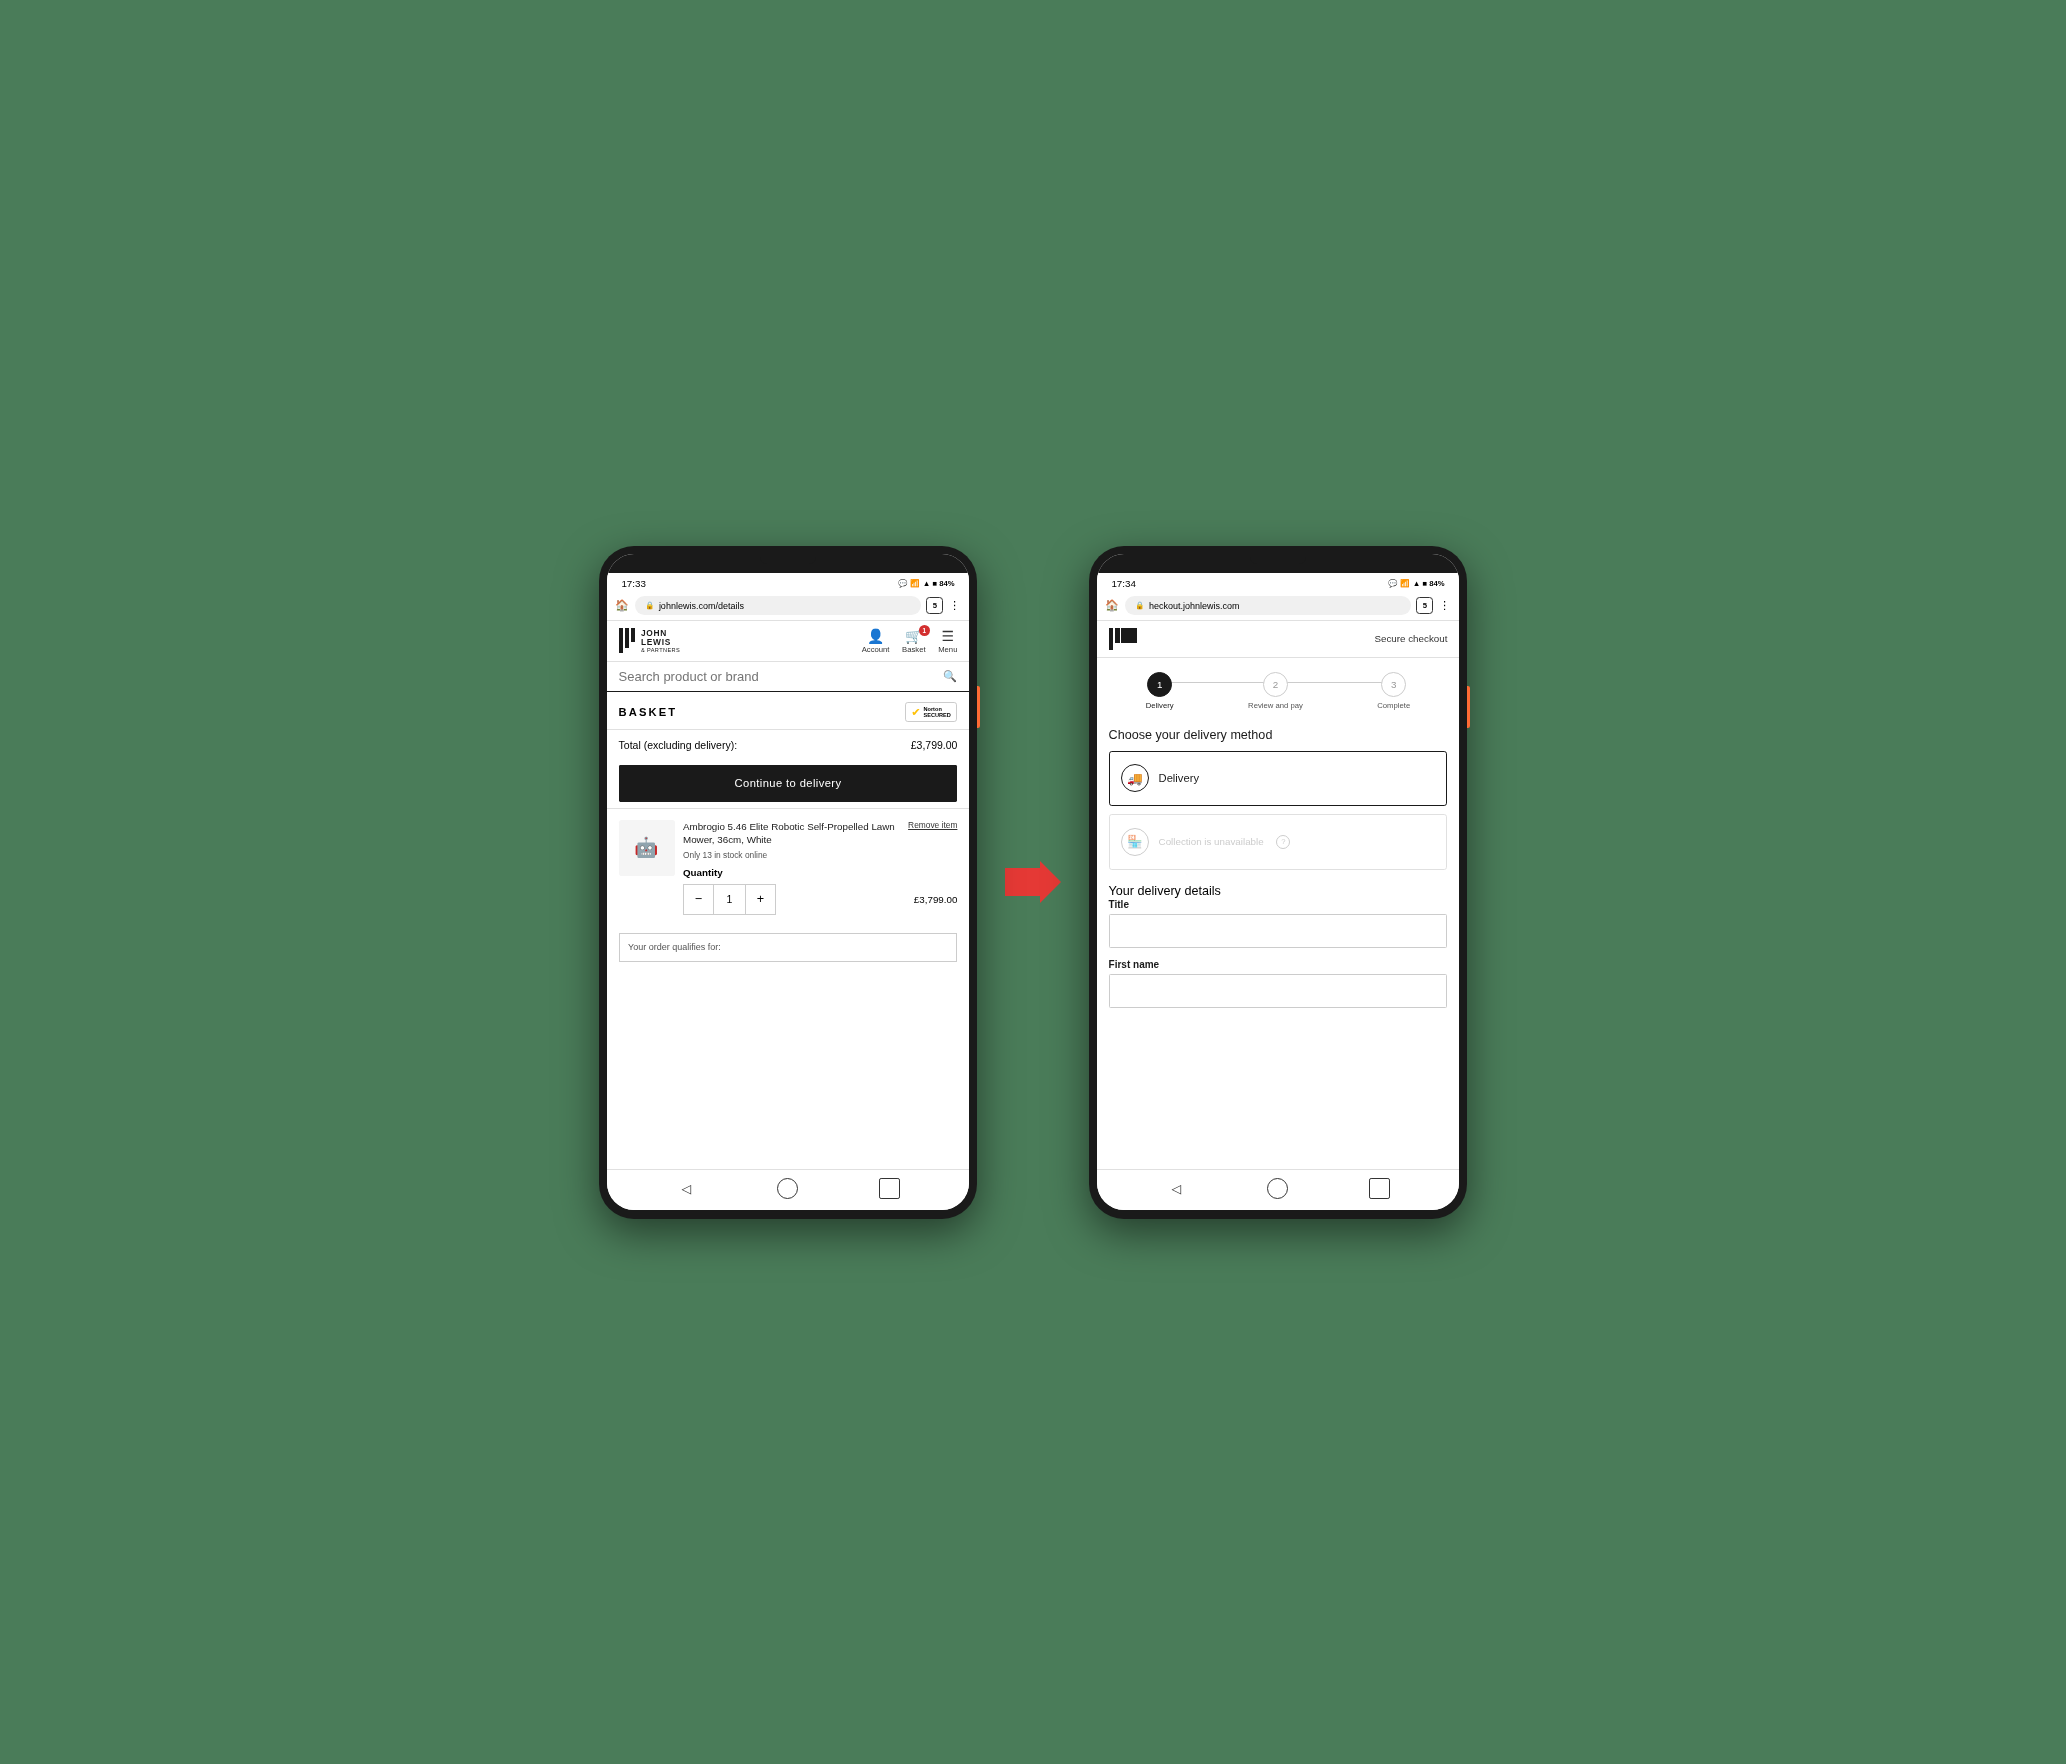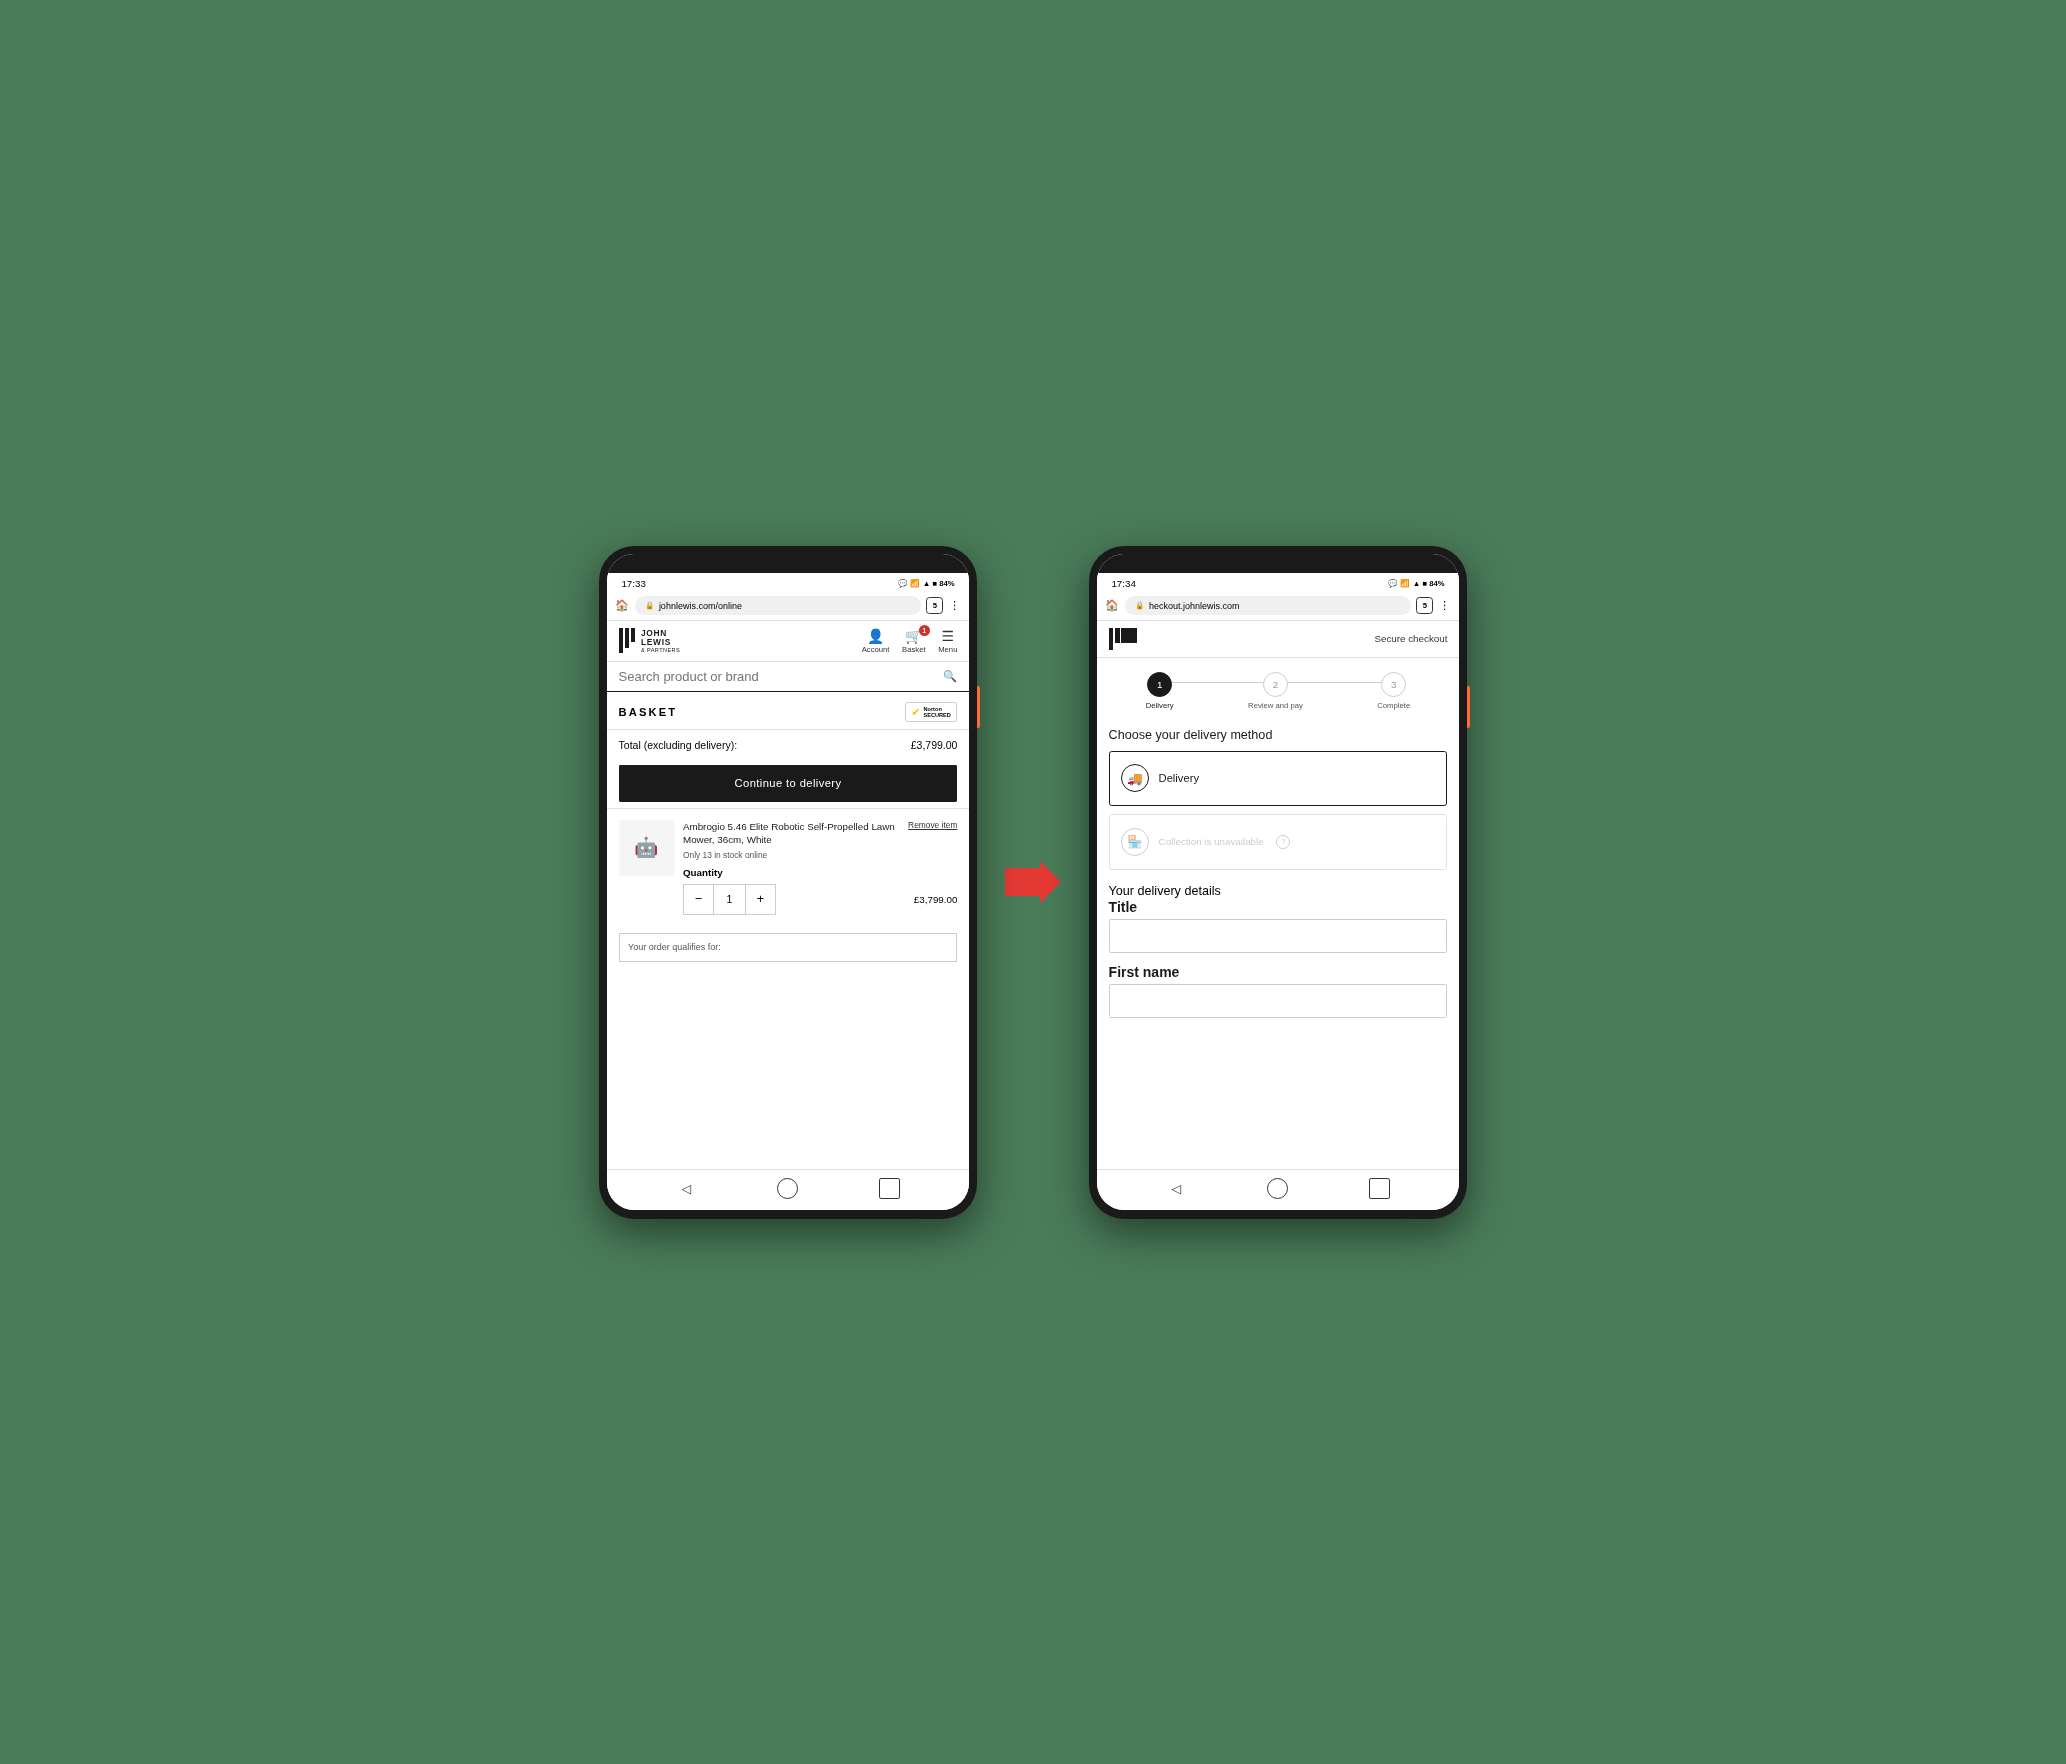--- a/index.html
+++ b/index.html
@@ -391,21 +391,21 @@
       border: 0.7px solid #aaa;
       border-radius: 50%;
       display: flex; align-items: center; justify-content: center;
       font-size: 7.7px;
       color: #aaa;
       margin-left: 2.8px;
     }
     .your-delivery-section { padding: 5.6px 11.2px 0; }
     .your-delivery-title { font-size: 12.6px; font-weight: 400; margin-bottom: 1px; }
     .form-field { margin-bottom: 11.2px; }
-    .form-label { font-size: 14px; font-weight: 700; margin-bottom: 4.2px; color: #1a1a1a; }
+    .form-label { font-size: 10px; font-weight: 700; margin-bottom: 4.2px; color: #1a1a1a; }
     .form-input {
       width: 100%;
       border: 0.7px solid #ccc;
       border-radius: 1.4px;
       height: 34px;
       padding: 0 8.4px;
       font-size: 9.8px;
     }
     .form-input.wide {
       height: 34px;
@@ -439,21 +439,21 @@
           <span>💬</span>
           <span>📶</span>
           <span>▲ ■ 84%</span>
         </div>
       </div>
 
       <div class="address-bar">
         <span>🏠</span>
         <div class="address-bar-url">
           <span class="lock-icon">🔒</span>
-          <span>johnlewis.com/online</span>
+          <span>johnlewis.com/details</span>
         </div>
         <div class="tab-count">5</div>
         <span>⋮</span>
       </div>
 
       <div class="phone-content">
 
         <div class="jl-header">
           <div class="jl-logo">
             <div class="jl-logo-bars">

